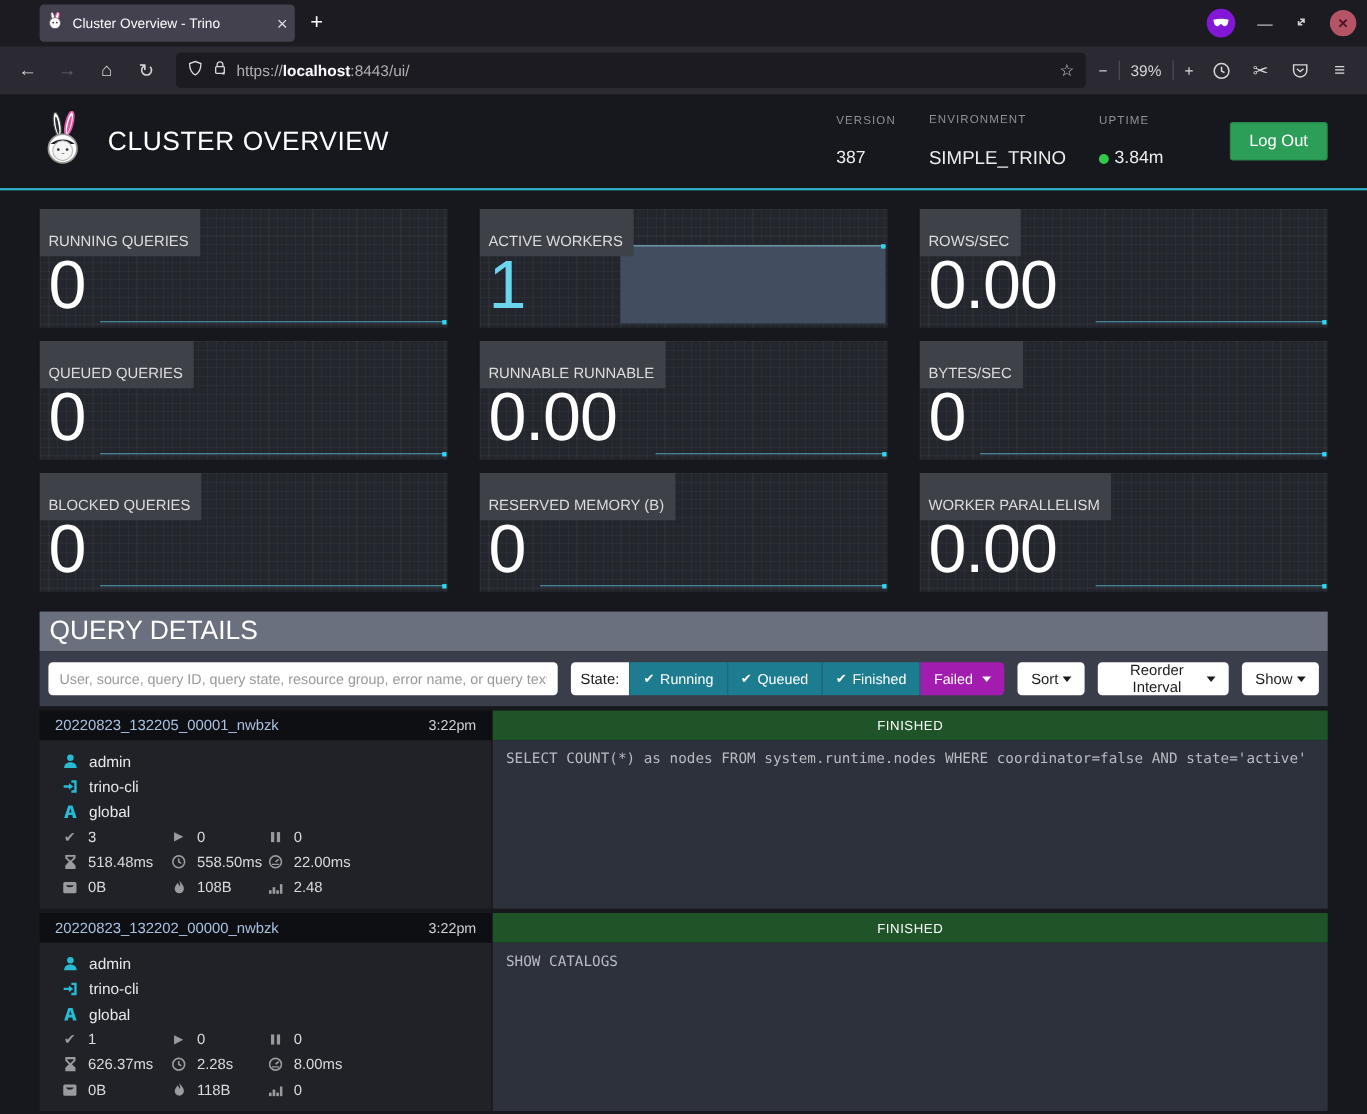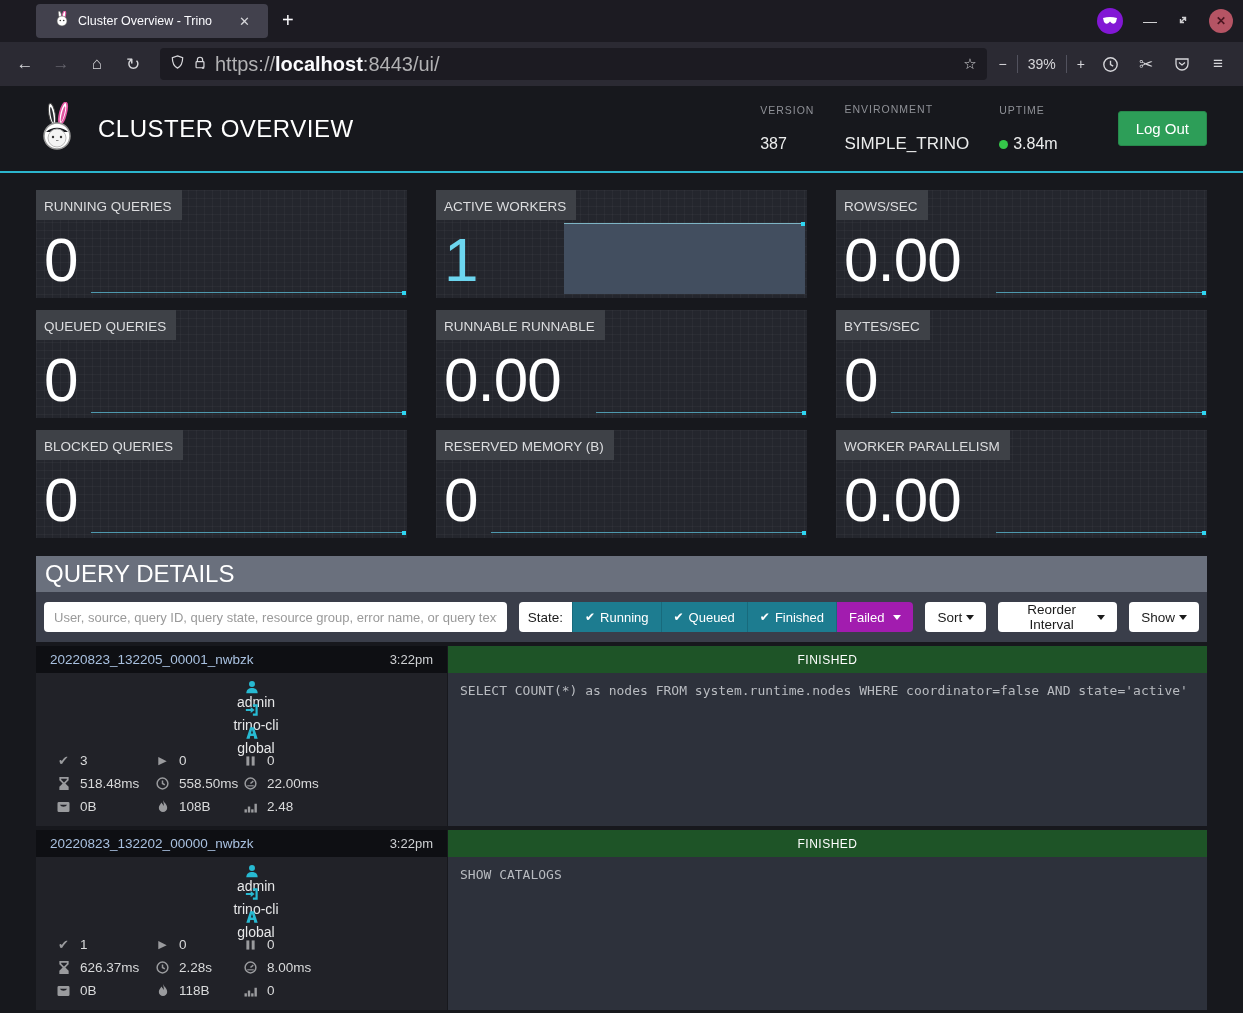--- a/index.html
+++ b/index.html
@@ -2,37 +2,37 @@
 <html><head>
 <meta charset="utf-8">
 <style>
   * { margin:0; padding:0; box-sizing:border-box; }
   html,body { width:1243px; height:1013px; overflow:hidden; background:#17181d;
     font-family:"Liberation Sans", sans-serif; }
 
   
   .tabbar { height:42px; background:#1c1b22; display:flex; align-items:flex-end; position:relative; }
   .tab { margin-left:36px; height:34px; width:232px; background:#42414d; border-radius:4px 4px 0 0;
-    display:flex; align-items:center; padding:0 18px; margin-bottom:4px; border-radius:4px; }
+    display:flex; align-items:center; padding:0 6px; margin-bottom:4px; border-radius:4px; }
   .tab-title { color:#fbfbfe; font-size:12.5px; margin-left:8px; white-space:nowrap; overflow:hidden; flex:1; }
   .tab-close { color:#d7d7db; font-size:13px; margin-left:6px; cursor:default; }
   .newtab { color:#fbfbfe; font-size:20px; margin-left:14px; margin-bottom:10px; }
   .winctl { position:absolute; right:10px; top:8px; display:flex; align-items:center; gap:20px; }
   .pbadge { width:26px; height:26px; border-radius:50%; background:#8217d5; display:flex; align-items:center; justify-content:center; }
   .win-min { color:#d0d0d3; font-size:14px; }
   .win-max { color:#d0d0d3; font-size:12px; }
   .win-close { width:24px; height:24px; border-radius:50%; background:#b55464; color:#4a1520; font-size:12px; font-weight:bold;
     display:flex; align-items:center; justify-content:center; }
 
   .toolbar { height:44px; background:#2b2a33; display:flex; align-items:center; padding:0 10px; gap:6px; }
   .nav-ico { width:30px; height:30px; display:flex; align-items:center; justify-content:center;
     color:#d6d6da; font-size:17px; border-radius:4px; }
   .nav-ico.dim { color:#64636c; }
   .urlbar { flex:1; height:32px; background:#1c1b22; border-radius:4px; margin:0 6px; display:flex; align-items:center; padding:0 10px; }
-  .url-text { font-size:20px; color:#b1b1b3; margin-left:8px; flex:1; white-space:nowrap; }
+  .url-text { font-size:14px; color:#b1b1b3; margin-left:8px; flex:1; white-space:nowrap; }
   .url-text b { color:#fbfbfe; font-weight:bold; }
   .url-star { color:#d6d6da; font-size:15px; }
   .zoomctl { display:flex; align-items:center; color:#d6d6da; font-size:14px; gap:10px; margin-right:4px; }
   .zoom-sep { width:1px; height:18px; background:#52525e; }
 
   
   .page { height:927px; background:#17181d; overflow:hidden; }
   .t-header { height:87px; display:flex; align-items:center; padding:0 36px; border-bottom:2px solid #2cb5cd; }
   .t-title { color:#fff; font-size:24px; letter-spacing:0.5px; margin-left:18px; font-weight:normal; }
   .meta { margin-left:auto; display:flex; align-items:center; gap:30px; }
@@ -45,21 +45,21 @@
     font-size:15px; padding:8px 17px; font-family:inherit; }
 
   
   .tiles { margin:17px 36px 0 36px; display:grid; grid-template-columns:371px 371px 371px;
     grid-auto-rows:108px; column-gap:29px; row-gap:12px; }
   .tile { position:relative; background:#24262d; overflow:hidden;
     background-image:
       repeating-linear-gradient(to right, rgba(255,255,255,0.03) 0 1px, transparent 1px 8px),
       repeating-linear-gradient(to bottom, rgba(255,255,255,0.03) 0 1px, transparent 1px 8px); }
   .tile-label { position:absolute; top:0; left:0; background:#3e4147; color:#dcdddf; font-size:13.5px;
-    padding:9px 10px 6px 8px; z-index:3; }
+    padding:22px 10px 6px 8px; z-index:3; }
   .tile-value { position:absolute; left:8px; bottom:7px; color:#fff; font-size:62px; font-weight:300;
     line-height:1; z-index:2; letter-spacing:-1px; }
   .tile-value.cyan { color:#6cd5ee; }
   .sparkline { position:absolute; bottom:5px; height:1px; background:#4e98ad; right:2px; z-index:1; }
   .sparkline::after { content:""; position:absolute; right:-1px; top:-1px; width:4px; height:4px; background:#2fd6f2; }
   .sl-short { left:55px; }
   .sl-long  { left:160px; }
   .area-chart { position:absolute; left:128px; right:2px; top:33px; bottom:4px; background:#424e5f;
     border-top:1px solid #7db4c4; z-index:1; }
   .area-chart::after { content:""; position:absolute; right:0; top:-2px; width:4px; height:4px; background:#2fd6f2; }
@@ -87,21 +87,21 @@
   
   .q-row { margin-top:4px; }
   .q-head { display:flex; height:27px; }
   .q-head-left { width:411px; background:#0e0f13; display:flex; align-items:center; padding:0 14px;gap:31px; }
   .q-id { color:#a9c1e0; font-size:13.5px; text-decoration:none; }
   .q-time { margin-left:auto; color:#cfd1d4; font-size:13px; }
   .q-status { flex:1; margin-left:1px; background:#1e5427; display:flex; align-items:center; justify-content:center;
     color:#fff; font-size:12px; letter-spacing:0.5px; }
   .q-body { display:flex; }
   .q-left { width:411px; background:#212228; padding:7px 0 8px 0; }
-  .ident-row { height:23px; display:flex; align-items:center; padding-left:20px;flex-direction:column; }
+  .ident-row { height:23px; display:flex; align-items:center; padding-left:20px; }
   .ident-row .lbl { color:#e6e7e8; font-size:14px; margin-left:9px; }
   .stat-grid { display:grid; grid-template-columns:99px 88px auto; padding-left:20px; }
   .stat-cell { height:23px; display:flex; align-items:center; }
   .stat-cell .val { color:#d9dadb; font-size:13.5px; margin-left:9px; }
   .gicon { color:#9a9b9e; display:inline-flex; width:15px; justify-content:center; }
   .cicon { color:#27bad2; display:inline-flex; width:16px; justify-content:center; }
   .gicon svg, .cicon svg { display:block; }
   .q-sql { flex:1; margin-left:1px; background:#2d313b; padding:10px 12px;
     font-family:"DejaVu Sans Mono", monospace; font-size:13px; color:#b8bbc0; white-space:pre-wrap; }
   .chk-glyph { font-size:13px; }

